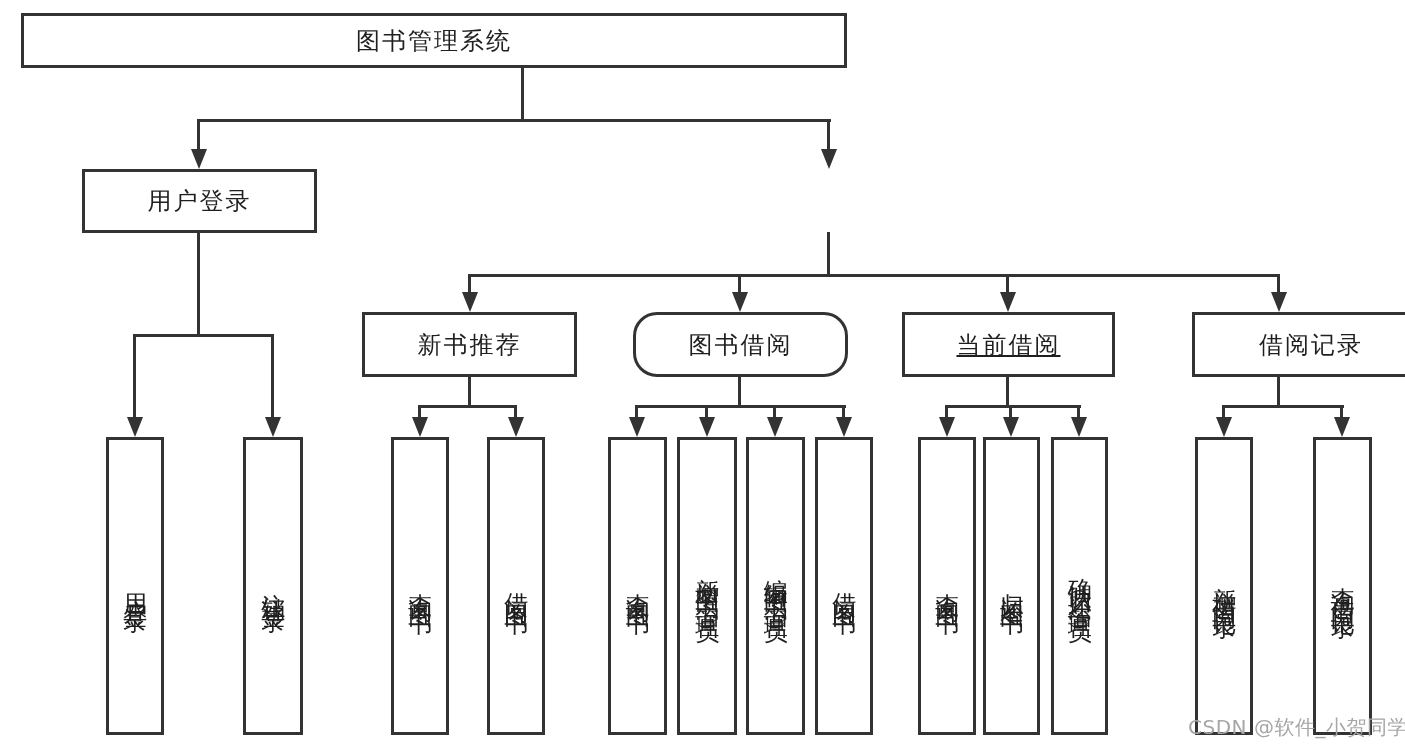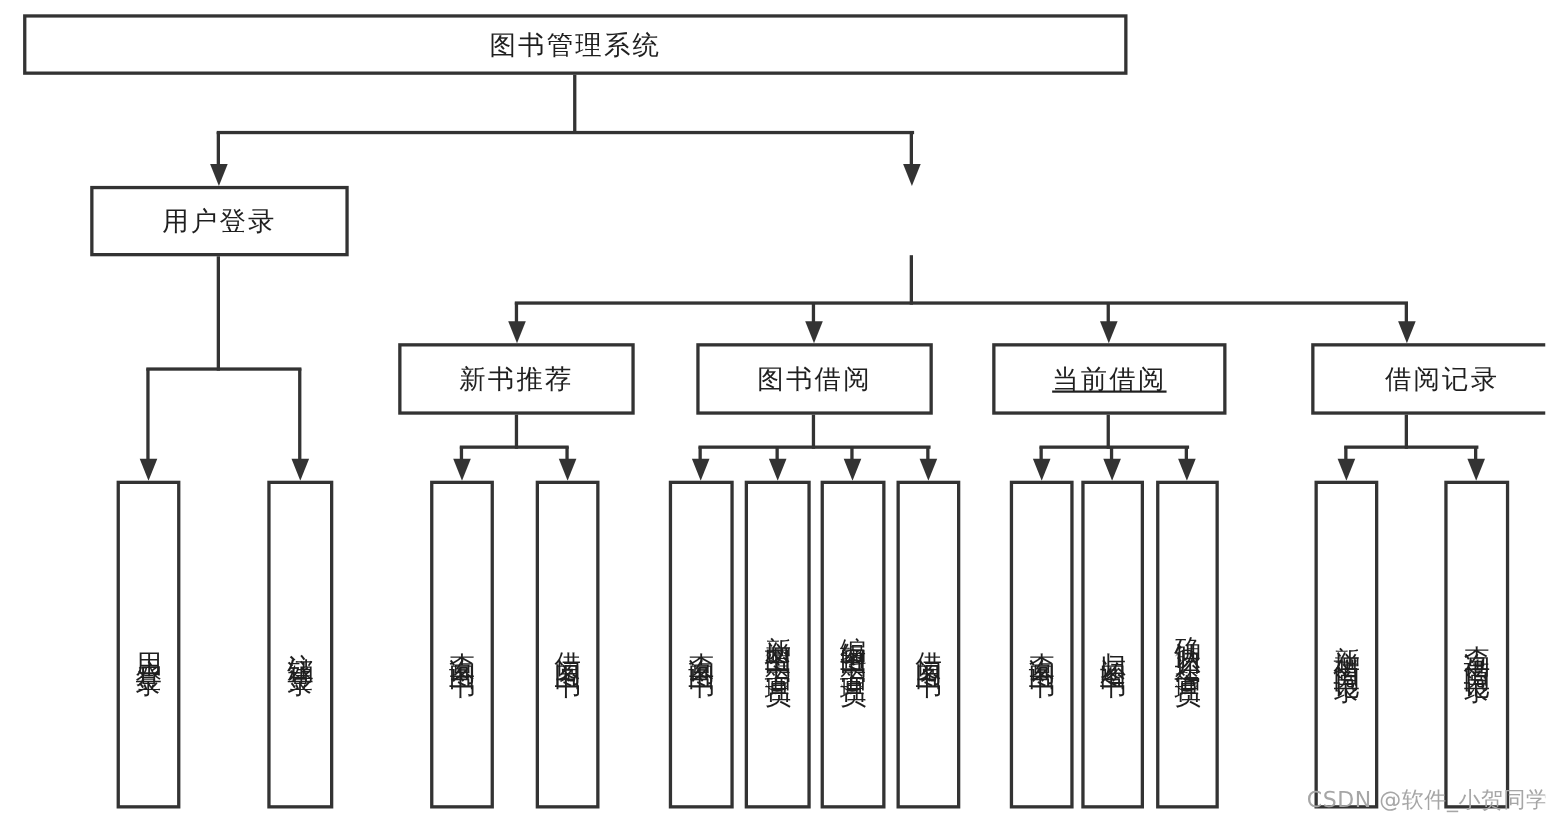--- a/index.html
+++ b/index.html
@@ -31,21 +31,21 @@
   .watermark{
     position:absolute;left:1188px;top:714px;
     font-size:20px;letter-spacing:.5px;color:#a6a6a6;white-space:nowrap;
   }
 </style>
 </head>
 <body>
 
 <div class="canvas">
 
-  <div class="hbox" style="left:21px;top:13px;width:1004px;height:55px;">
+  <div class="hbox" style="left:21px;top:13px;width:826px;height:55px;">
     <span>图书管理系统</span>
   </div>
 
   <div class="vline" style="left:521px;top:68px;height:53px;"></div>
   <div class="hline" style="left:197px;top:119px;width:634px;"></div>
   <div class="vline" style="left:197px;top:120px;height:31px;"></div>
   <div class="ahead" style="left:191px;top:149px;"></div>
   <div class="vline" style="left:827px;top:120px;height:31px;"></div>
   <div class="ahead" style="left:821px;top:149px;"></div>
 
@@ -67,21 +67,21 @@
   <div class="vline" style="left:738px;top:275px;height:19px;"></div>
   <div class="ahead" style="left:732px;top:292px;"></div>
   <div class="vline" style="left:1006px;top:275px;height:19px;"></div>
   <div class="ahead" style="left:1000px;top:292px;"></div>
   <div class="vline" style="left:1277px;top:275px;height:19px;"></div>
   <div class="ahead" style="left:1271px;top:292px;"></div>
 
   <div class="hbox" style="left:362px;top:312px;width:215px;height:65px;">
     <span>新书推荐</span>
   </div>
-  <div class="hbox" style="left:633px;top:312px;width:215px;height:65px;">
+  <div class="hbox" style="left:633px;top:312px;width:215px;height:65px;border-radius:24px;">
     <span>图书借阅</span>
   </div>
   <div class="hbox" style="left:902px;top:312px;width:213px;height:65px;text-decoration:underline;">
     <span>当前借阅</span>
   </div>
   <div class="hbox" style="left:1172px;top:312px;width:238px;height:65px;margin-left:20px;">
     <span>借阅记录</span>
   </div>
 
   <div class="vline" style="left:468px;top:377px;height:31px;"></div>

